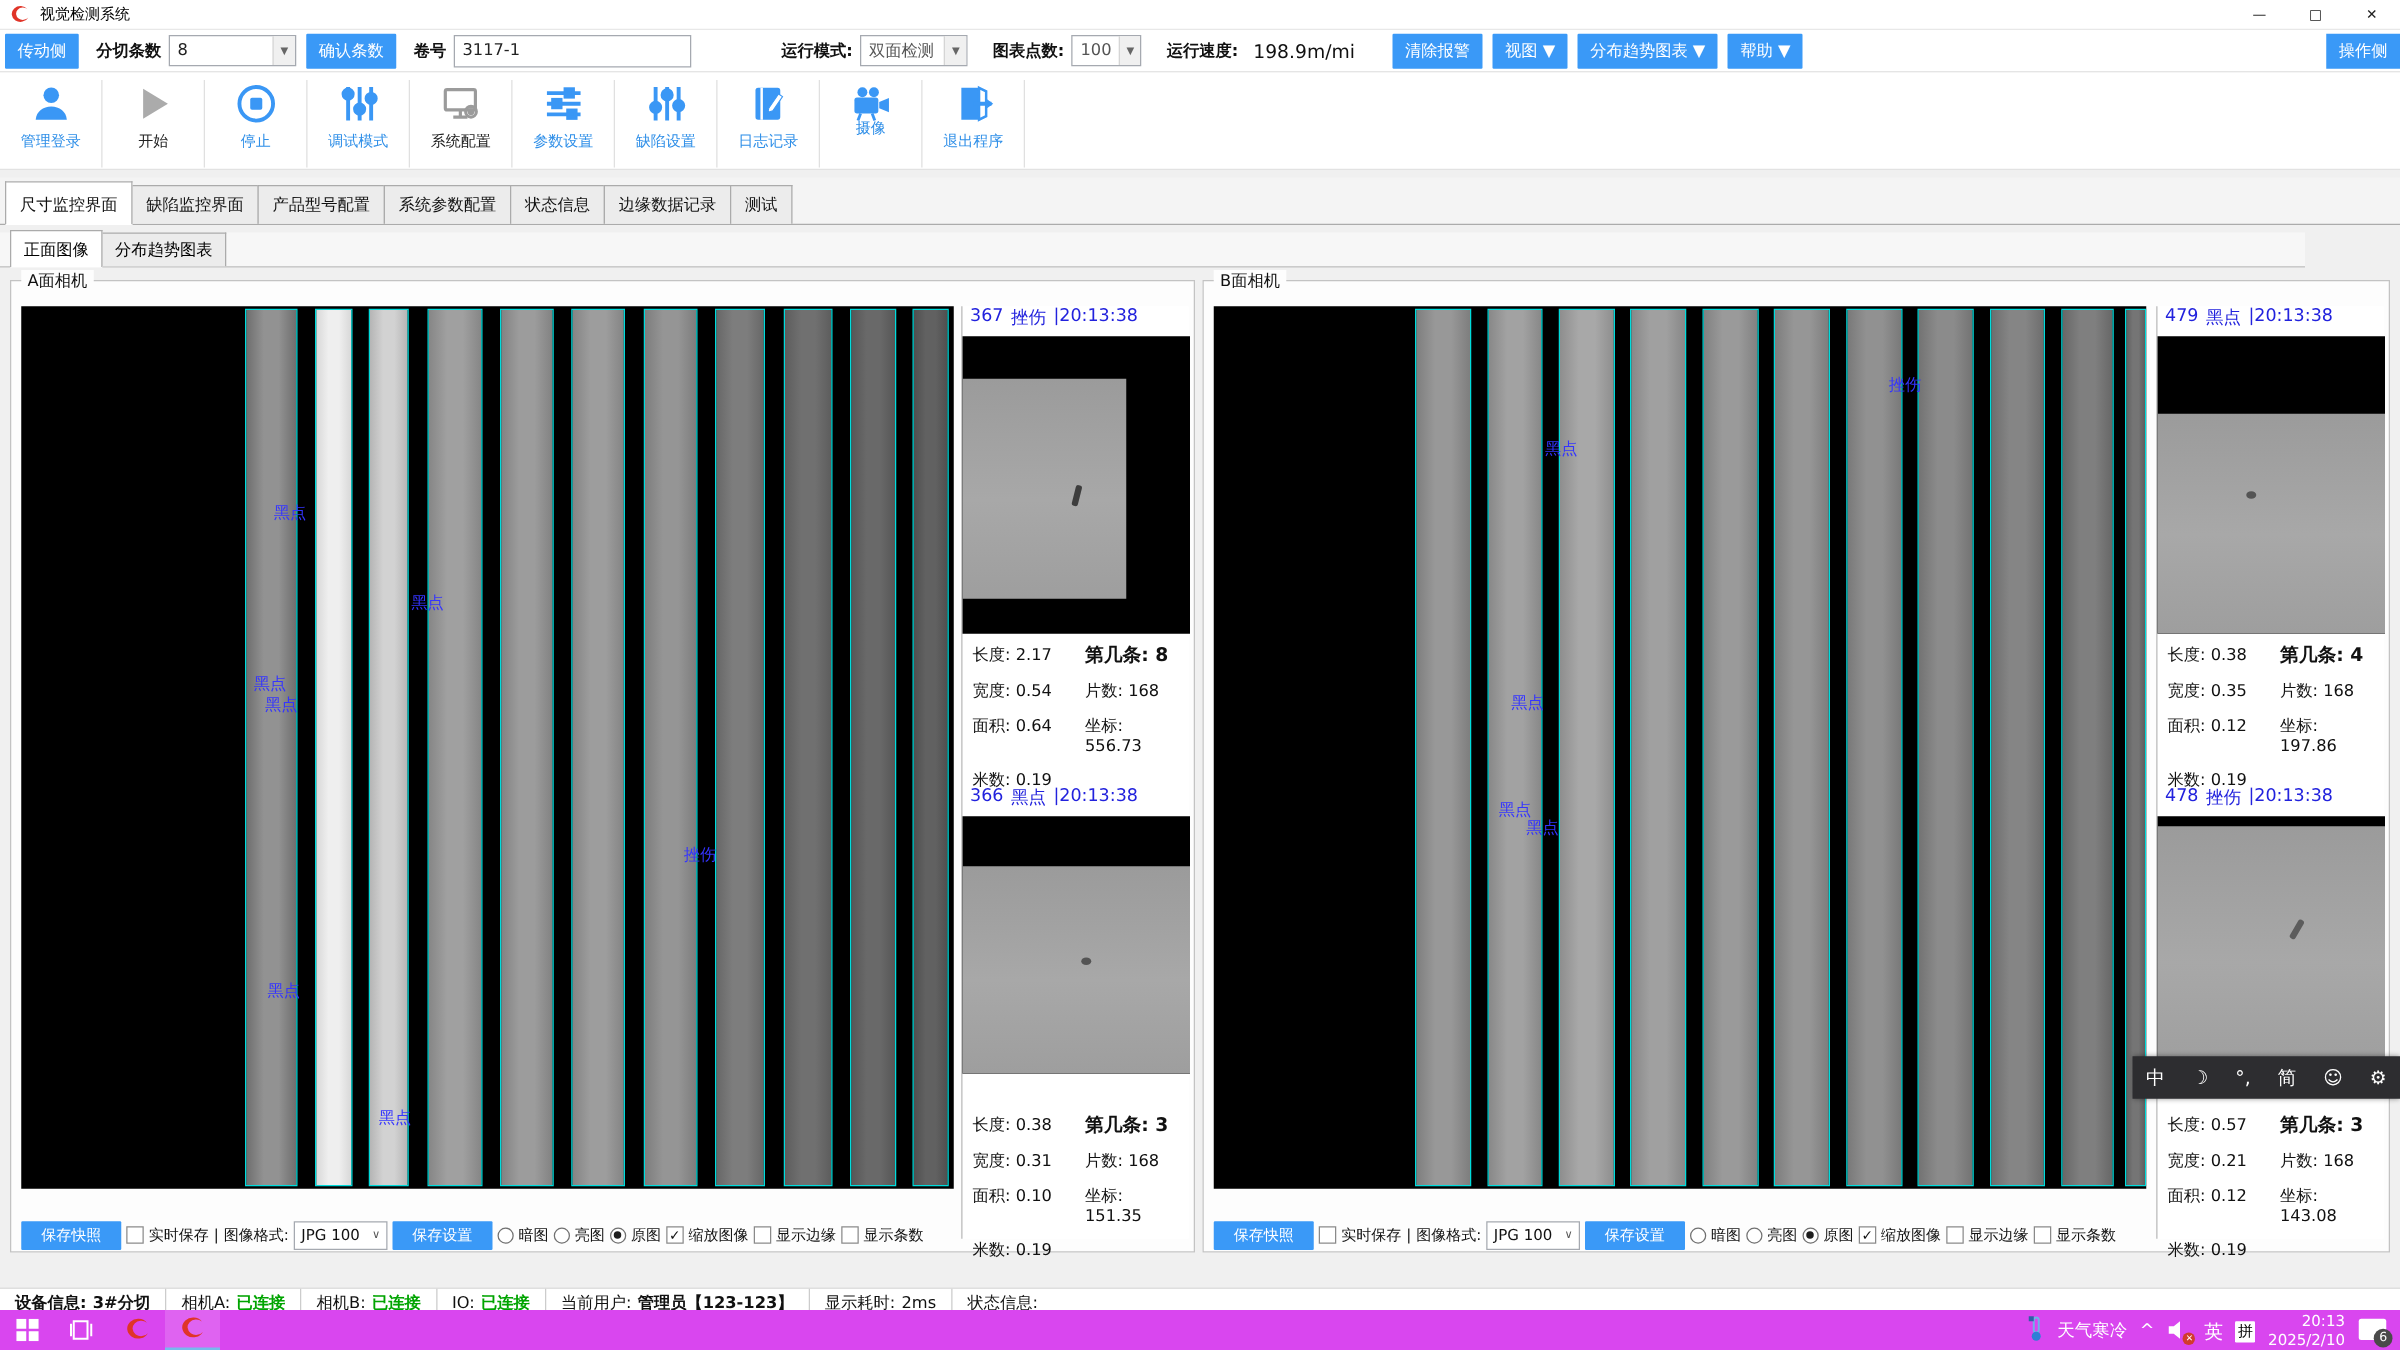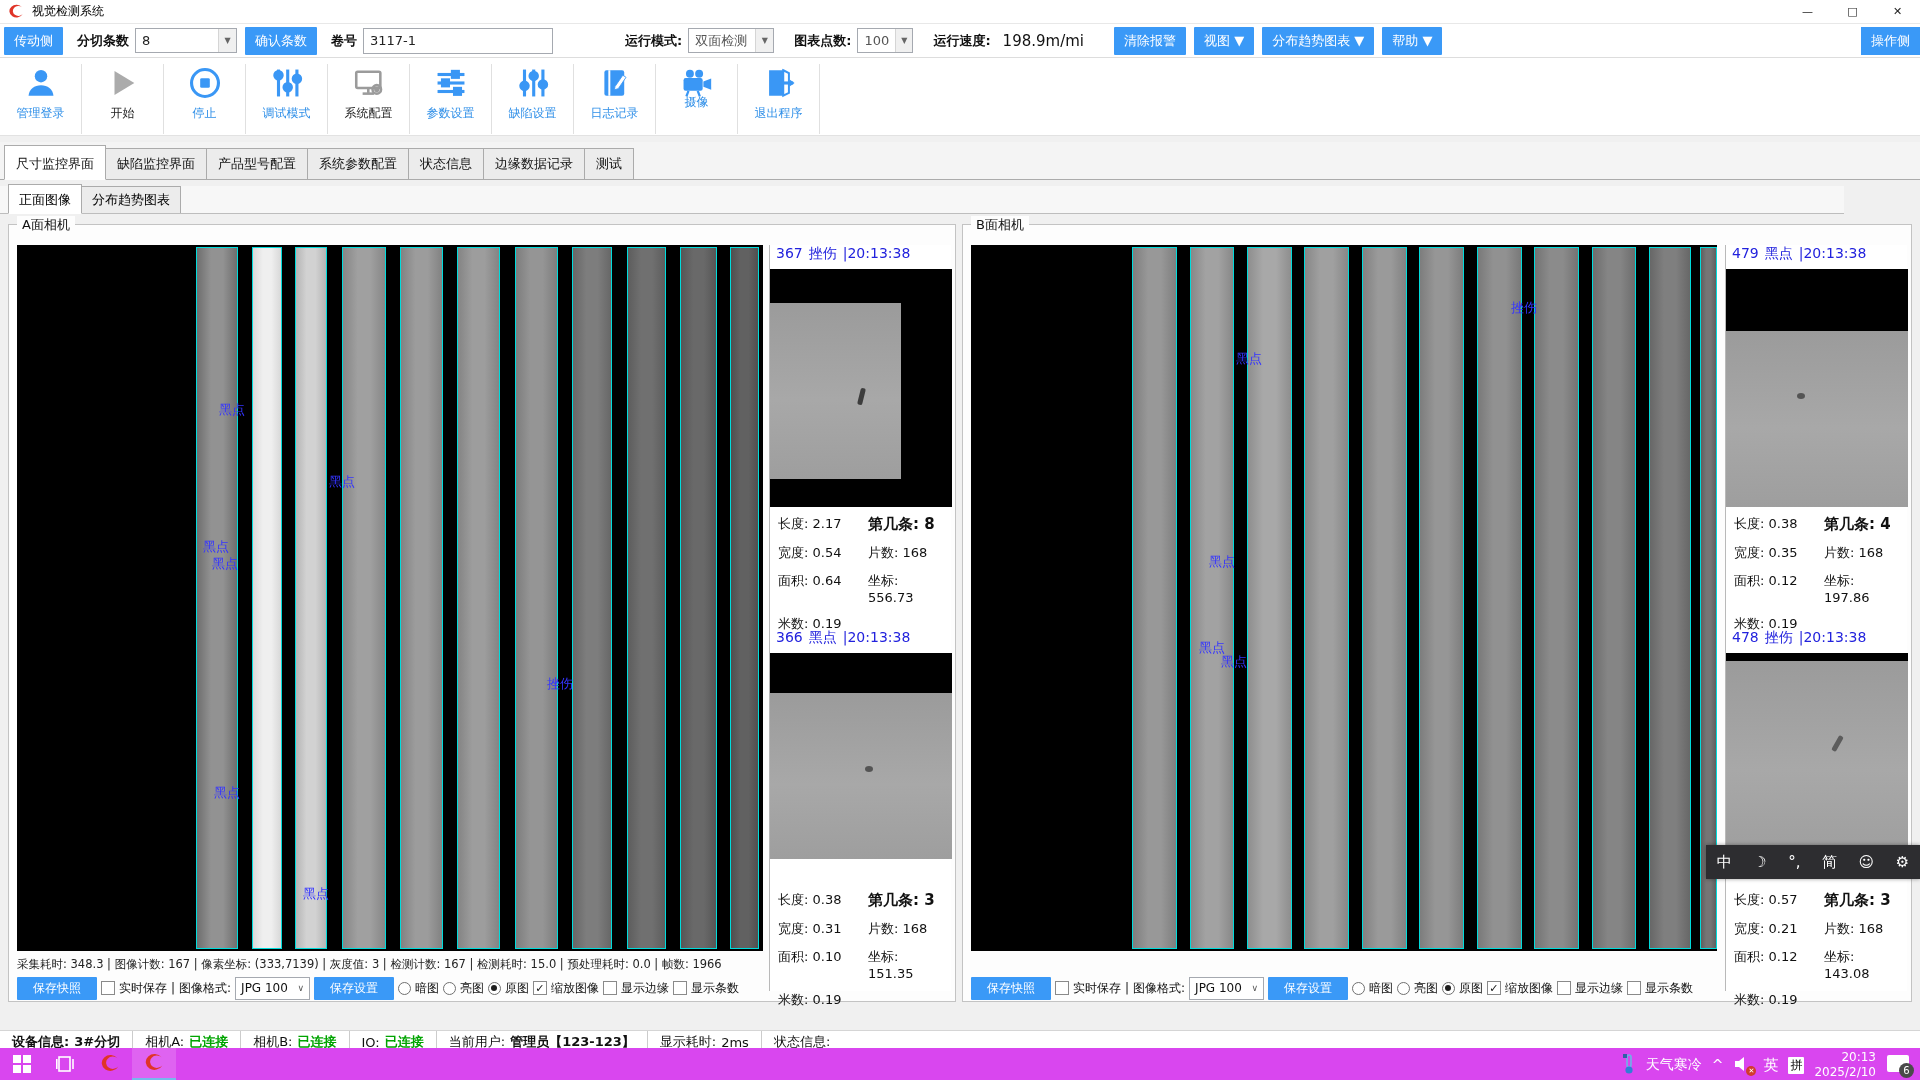--- a/index.html
+++ b/index.html
@@ -367,21 +367,20 @@
       <span class="big"><span>第几条:</span> <span>3</span></span>
       <span><span>宽度:</span> <span>0.31</span></span>
       <span><span>片数:</span> <span>168</span></span>
       <span><span>面积:</span> <span>0.10</span></span>
       <span><span>坐标:</span> <span>151.35</span></span>
       <span><span>米数:</span> <span>0.19</span></span>
       <span></span>
     </div>
   </div>
 
-  <div class="stats">采集耗时:  348.3   | 图像计数:  167   | 像素坐标:  (333,7139)   | 灰度值:  3   | 检测计数:  167   | 检测耗时:  15.0   | 预处理耗时:  0.0   | 帧数:  1966</div>
   <div class="ctrls">
     <span class="sm-btn">保存快照</span>
     <span class="cb"></span>
     <span>实时保存</span>
     <span>|</span>
       <span>图像格式:</span>
     <span class="mini-combo">
       <span class="val">JPG 100</span>
       <span class="arr">∨</span>
       </span>

